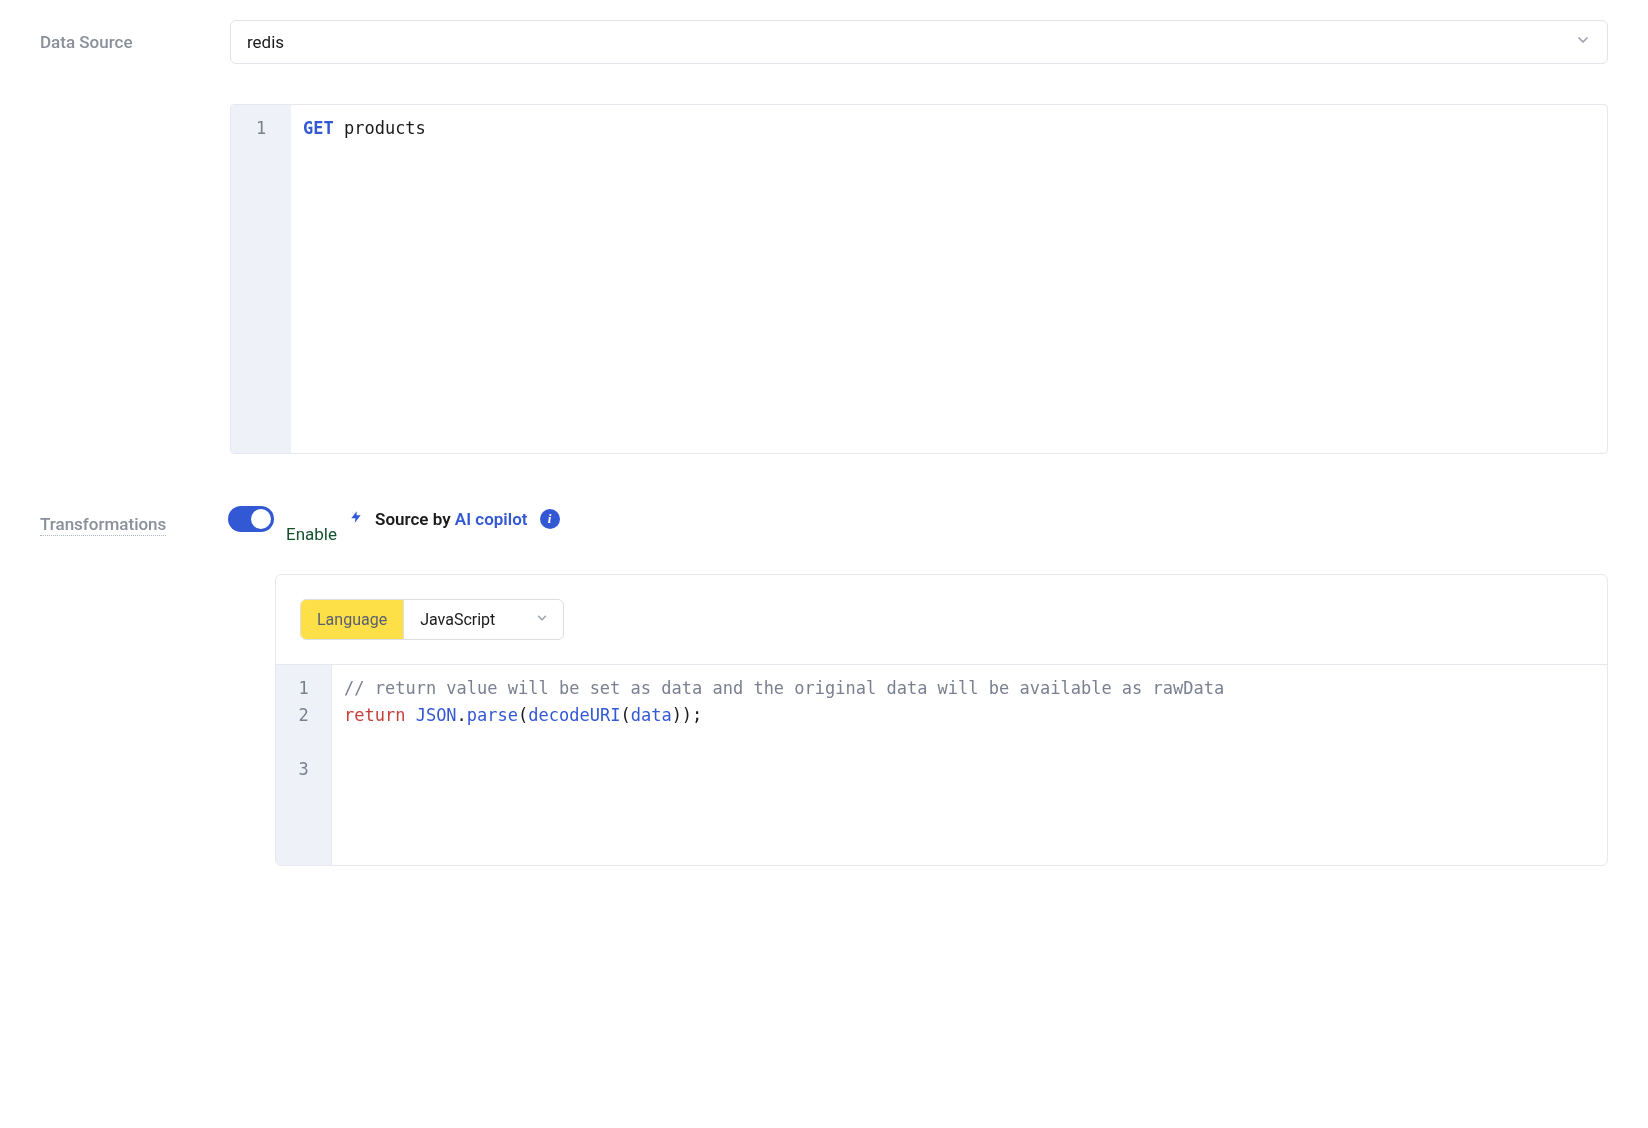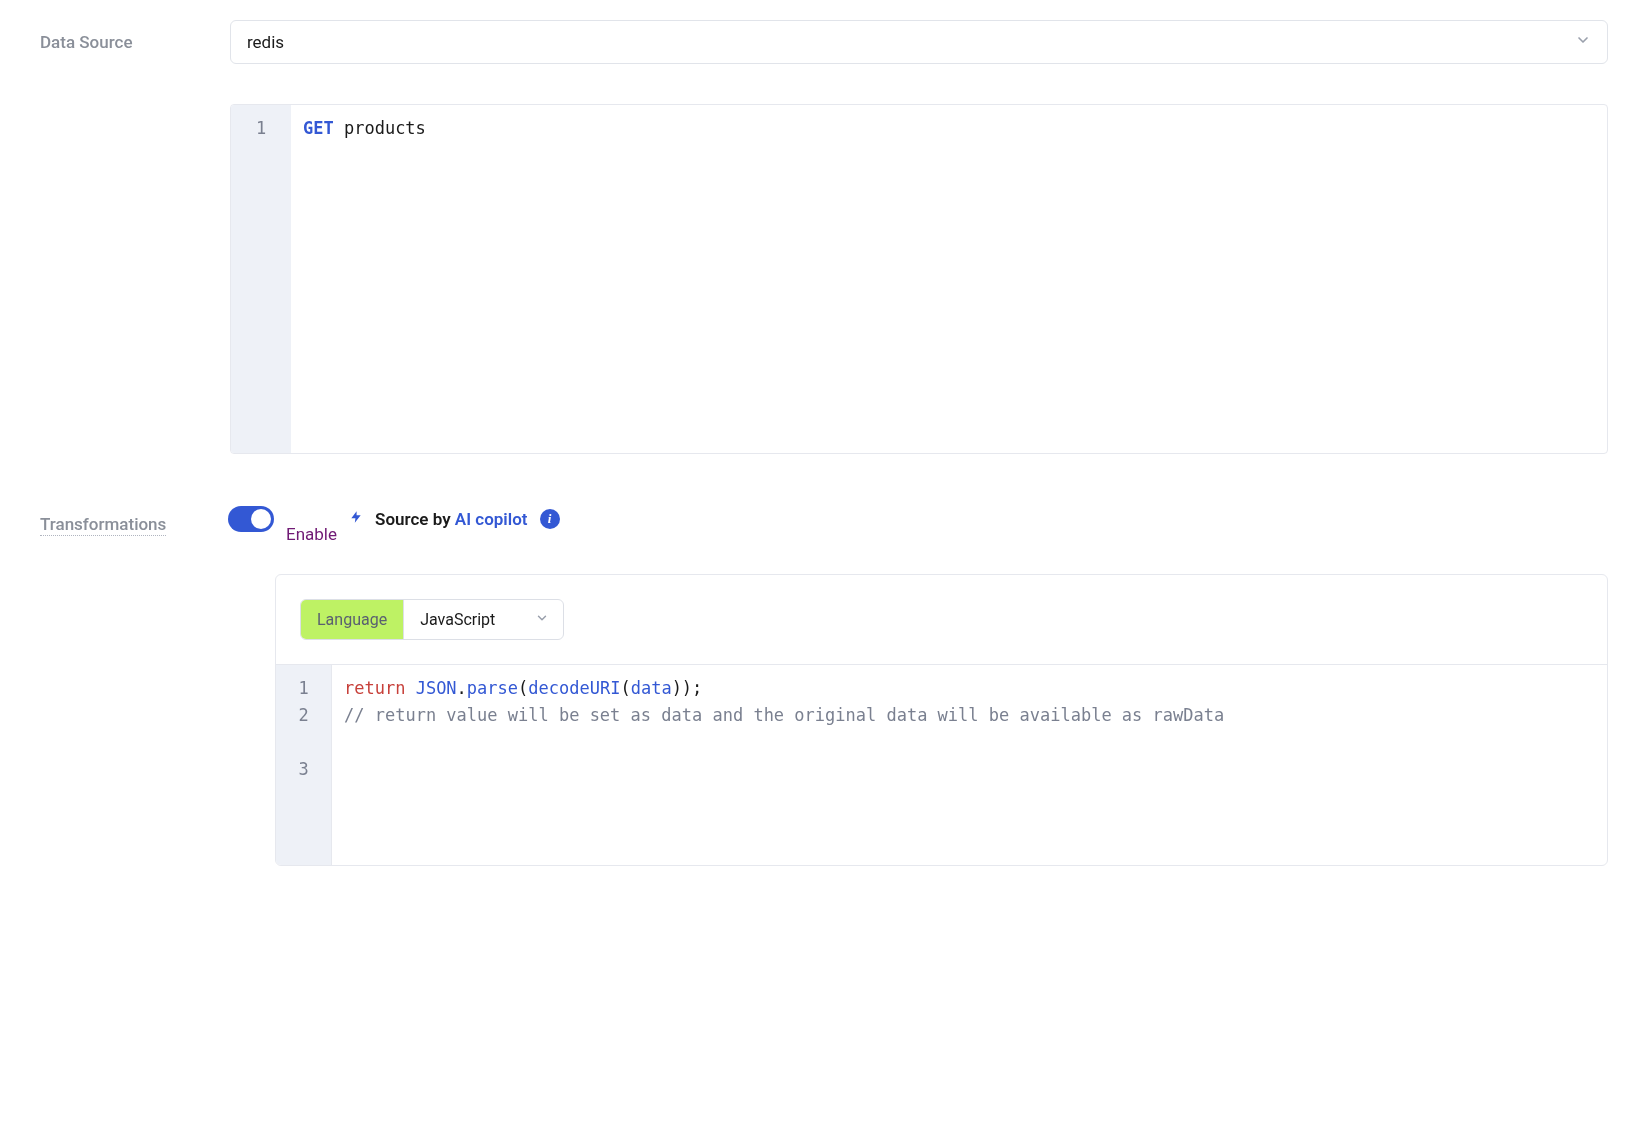--- a/index.html
+++ b/index.html
@@ -101,21 +101,21 @@
   }
   .toggle .knob {
     position: absolute;
     right: 3px;
     top: 3px;
     width: 20px;
     height: 20px;
     border-radius: 50%;
     background: #fff;
   }
-  .enable-text { font-size: 17px; color: #701a75; margin-top: 30px; }
+  .enable-text { font-size: 17px; color: #14532d; margin-top: 30px; }
   .bolt {
     color: #3358d4;
     font-weight: bold;
   }
   .powered-text { font-size: 17px; color: #1a1a1a; font-weight: 600; }
   .ai-link { color: #3358d4; font-weight: 600; cursor: pointer; }
   .info-badge {
     width: 20px;
     height: 20px;
     border-radius: 50%;
@@ -140,21 +140,21 @@
     padding: 24px;
     border-bottom: 1px solid #e6e8ee;
   }
   .lang-group {
     display: inline-flex;
     border: 1px solid #dcdfe6;
     border-radius: 6px;
     overflow: hidden;
   }
   .lang-label {
-    background: #bef264;
+    background: #fde047;
     padding: 10px 16px;
     font-size: 16px;
     color: #5a6070;
     border-right: 1px solid #dcdfe6;
   }
   .lang-select {
     display: flex;
     align-items: flex-start;
     padding: 10px 14px 10px 16px;
     font-size: 16px;
@@ -262,19 +262,19 @@
         </div>
       </div>
       <div class="editor2">
         <div class="gutter2" id="gutter2">
             <div class="ln">1</div>
             <div class="ln">2</div>
             <div class="ln wrap"></div>
             <div class="ln">3</div>
           </div>
         <div class="code2" id="code2">
+            <div><span class="cm-comment">// return value will be set as data and the original data will be available as rawData</span></div>
             <div><span class="cm-keyword">return </span><span class="cm-builtin">JSON</span><span class="cm-punct">.</span><span class="cm-builtin">parse</span><span class="cm-punct">(</span><span class="cm-builtin">decodeURI</span><span class="cm-punct">(</span><span class="cm-var">data</span><span class="cm-punct">));</span></div>
-            <div><span class="cm-comment">// return value will be set as data and the original data will be available as rawData</span></div>
           </div>
       </div>
     </div>
   </div>
 </div>
 
 </body></html>

